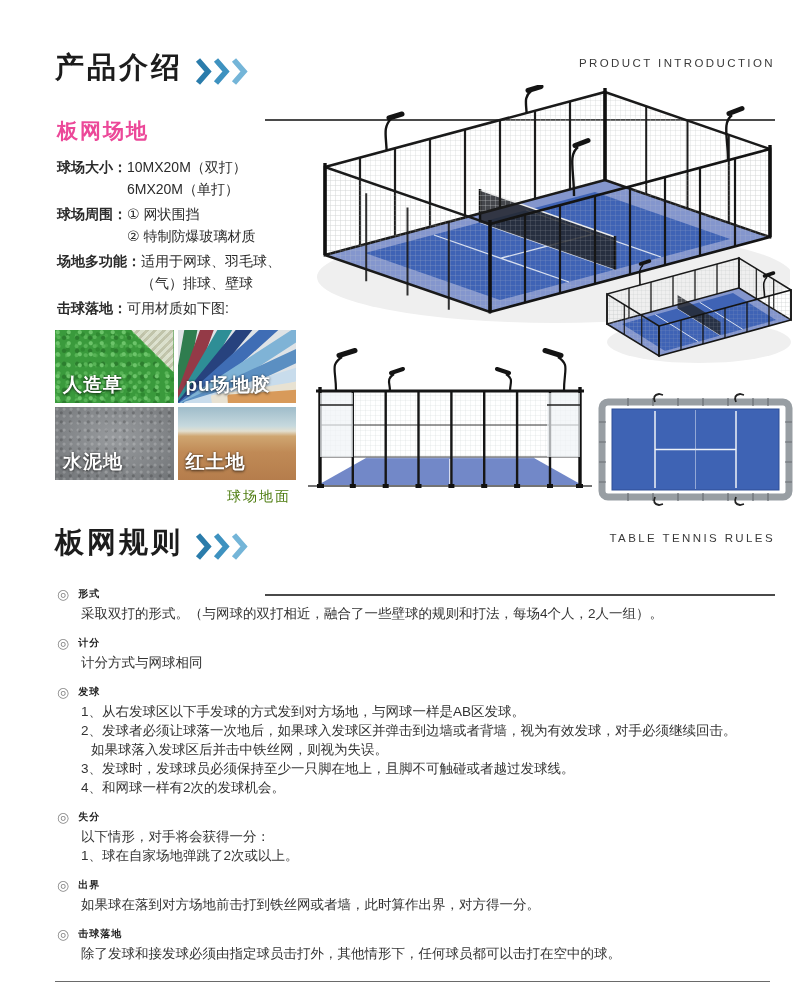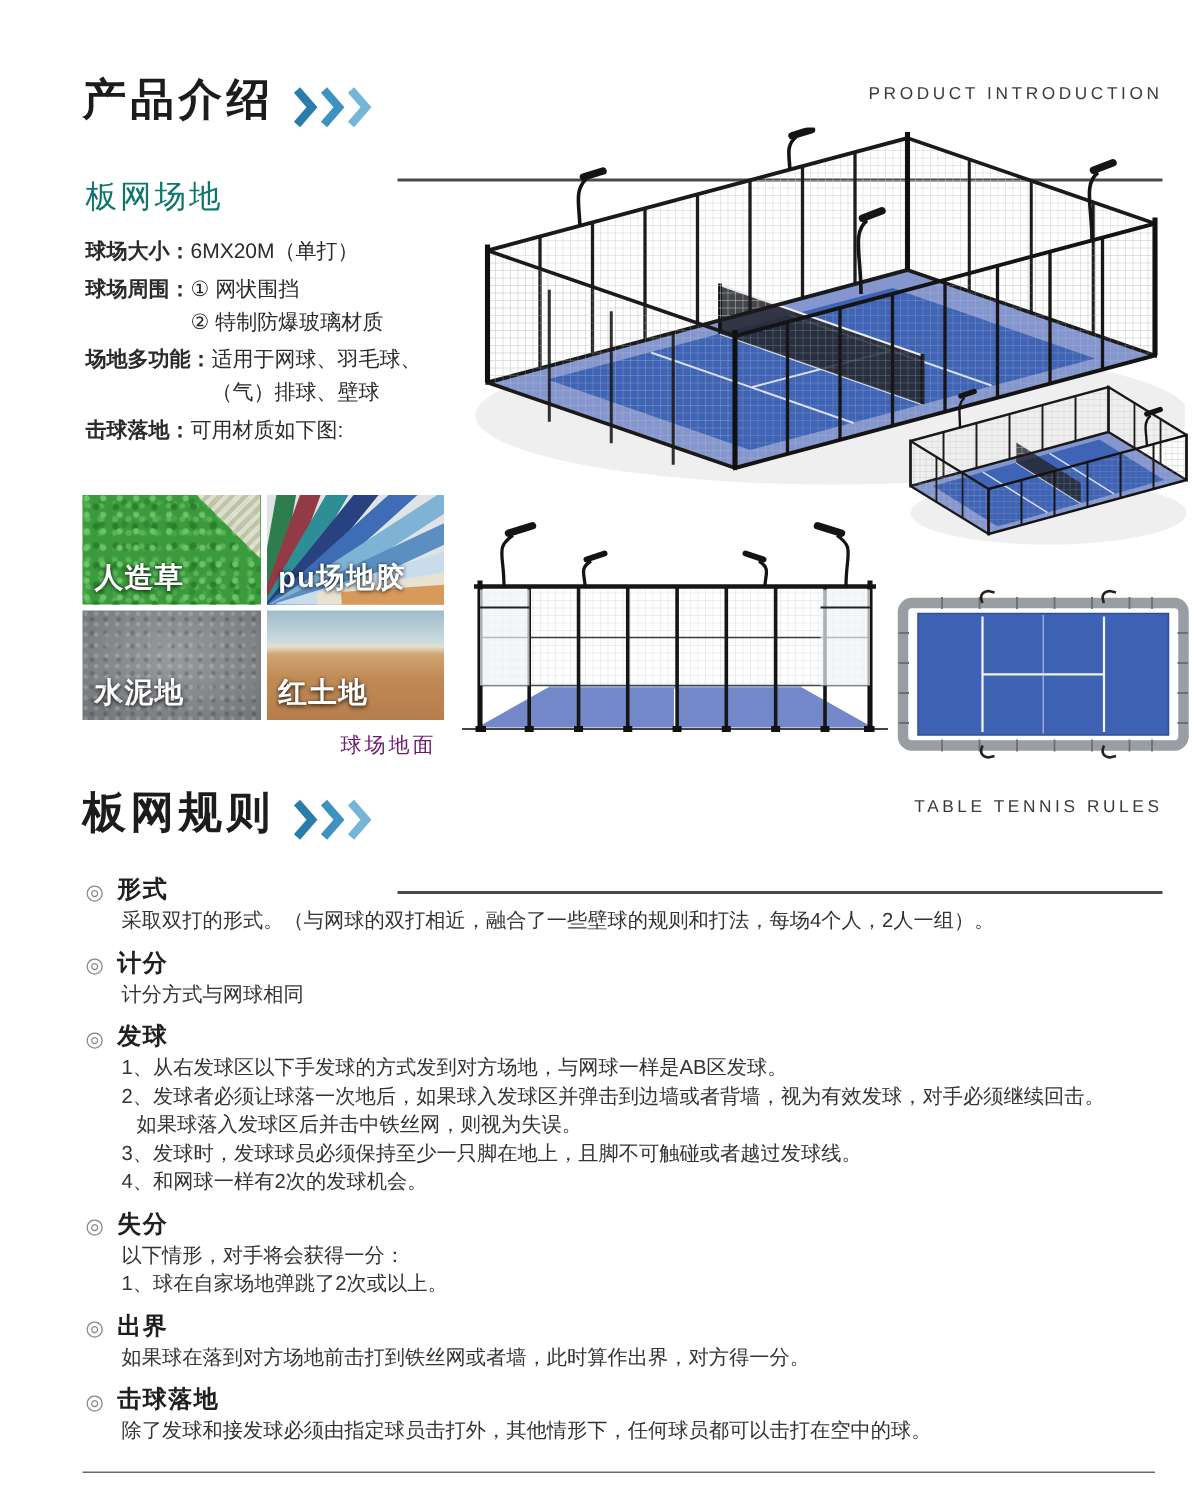--- a/index.html
+++ b/index.html
@@ -9,21 +9,21 @@
 
   
   .sec-header{position:absolute;left:55px;right:21px;display:flex;align-items:flex-start;}
   .sec-title{font-size:29px;font-weight:bold;color:#1c1c1c;letter-spacing:3px;line-height:1.1;white-space:nowrap;}
   .chevrons{margin:6px 0 0 12px;flex:none;}
   .line-wrap{flex:1;margin-left:16px;margin-top:6px;display:flex;flex-direction:column;gap:43px;}
   .sec-en{text-align:right;font-size:11.5px;letter-spacing:2.4px;color:#3a3a3a;line-height:1;margin-bottom:6px;}
   .sec-line{border-top:2px solid #4a4a4a;height:0;}
 
   
-  .court-heading{left:57px;top:117px;font-size:21px;font-weight:normal;letter-spacing:2px;color:#0f766e;}
+  .court-heading{left:57px;top:117px;font-size:21px;font-weight:bold;letter-spacing:2px;color:#ec4899;}
   .specs{left:57px;top:156px;width:262px;font-size:14px;color:#2b2b2b;}
   .spec-row{display:flex;margin-bottom:3px;line-height:22px;}
   .spec-label{font-weight:bold;white-space:nowrap;}
   .spec-lines{flex:1;}
 
   
   .materials{left:55px;top:330px;width:241px;height:150px;display:grid;
              grid-template-columns:1fr 1fr;grid-template-rows:1fr 1fr;gap:4px;background:#fff;}
   .m-cell{position:relative;overflow:hidden;}
   .m-label{position:absolute;left:8px;bottom:5px;color:#fff;font-weight:bold;font-size:19px;
@@ -39,28 +39,28 @@
       background:repeating-linear-gradient(135deg,#ece7dc 0 3px,#cfc8b6 3px 6px);
       clip-path:polygon(100% 0,100% 100%,15% 0);opacity:.9;}
   .m-pu{background:#4c1d95;}
   .m-pu svg{position:absolute;inset:0;}
   .m-cement{background:radial-gradient(ellipse at 50% 42%, #989b9e 0%, #84878a 55%, #707376 100%);}
   .m-cement::after{content:"";position:absolute;inset:0;background-image:
       radial-gradient(circle at 30% 30%, rgba(255,255,255,.18) 1px, transparent 2px),
       radial-gradient(circle at 70% 65%, rgba(0,0,0,.18) 1px, transparent 2px);
       background-size:7px 7px,9px 9px;}
   .m-clay{background:linear-gradient(180deg,#9fbcca 0%,#c6d9de 26%,#e2dfd0 33%,#cfa671 40%,#c08a56 62%,#b57d4c 100%);}
-  .materials-caption{left:227px;top:488px;font-size:14px;color:#701a75;letter-spacing:2px;}
+  .materials-caption{left:227px;top:488px;font-size:14px;color:#4d7c0f;letter-spacing:2px;}
 
   
   .rules{left:57px;top:584px;right:28px;}
   .rule-section{margin-bottom:10px;}
   .rule-head{display:flex;align-items:center;gap:9px;line-height:19px;margin-bottom:1px;}
   .bullet{color:#888;font-size:14px;line-height:1;}
-  .rule-title{font-size:16px;font-weight:bold;color:#1f1f1f;letter-spacing:1px;}
+  .rule-title{font-size:10px;font-weight:bold;color:#1f1f1f;letter-spacing:1px;}
   .rule-line{margin-left:24px;font-size:13.5px;color:#333;line-height:19px;}
   .rule-line.indent{margin-left:34px;}
 
   .footer-line{left:55px;right:26px;top:981px;border-top:1.5px solid #6a6a6a;height:0;}
 
   svg{display:block;}
 </style>
 </head>
 <body>
 
@@ -76,20 +76,21 @@
     <div class="sec-line"></div>
   </div>
 </div>
 
 <div class="abs court-heading">板网场地</div>
 
 <div class="abs specs">
     <div class="spec-row">
       <span class="spec-label">球场大小：</span>
       <div class="spec-lines">
+        <div class="spec-line">10MX20M（双打）</div>
         <div class="spec-line">6MX20M（单打）</div>
       </div>
     </div>
     <div class="spec-row">
       <span class="spec-label">球场周围：</span>
       <div class="spec-lines">
         <div class="spec-line">① 网状围挡</div>
         <div class="spec-line">② 特制防爆玻璃材质</div>
       </div>
     </div>

